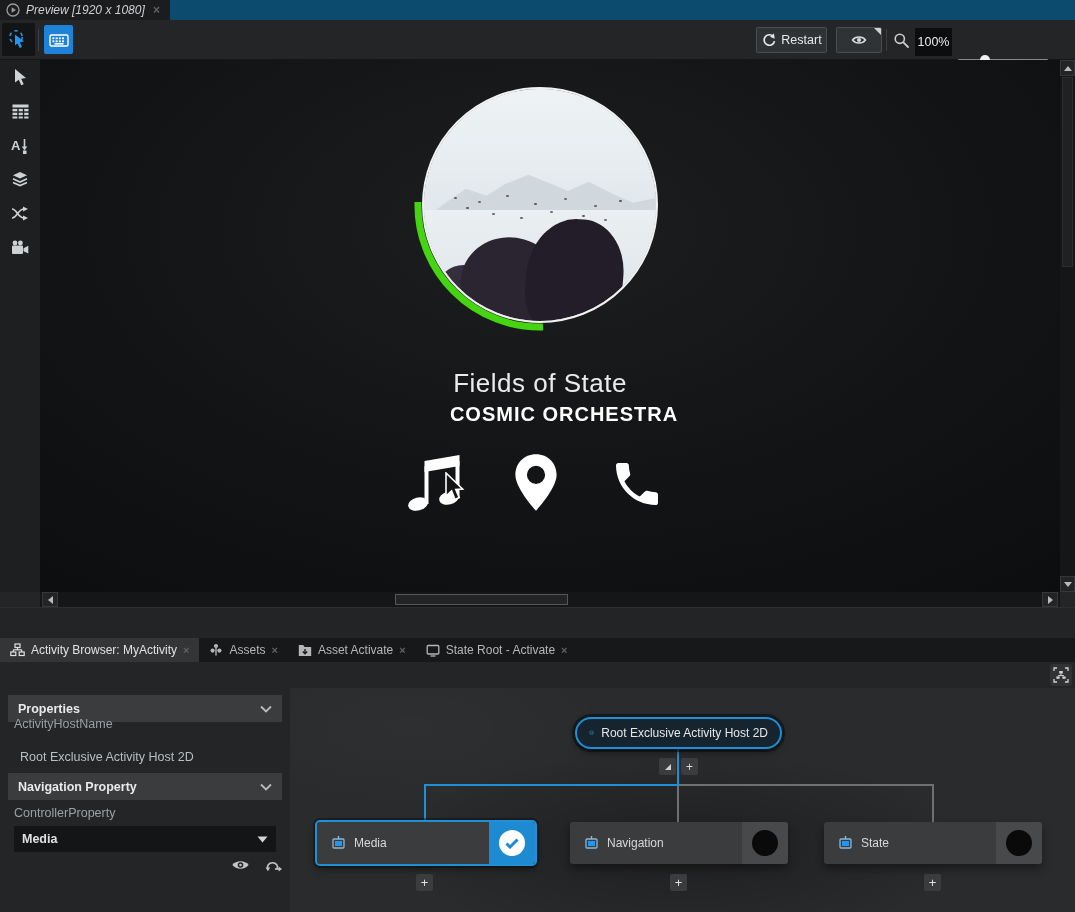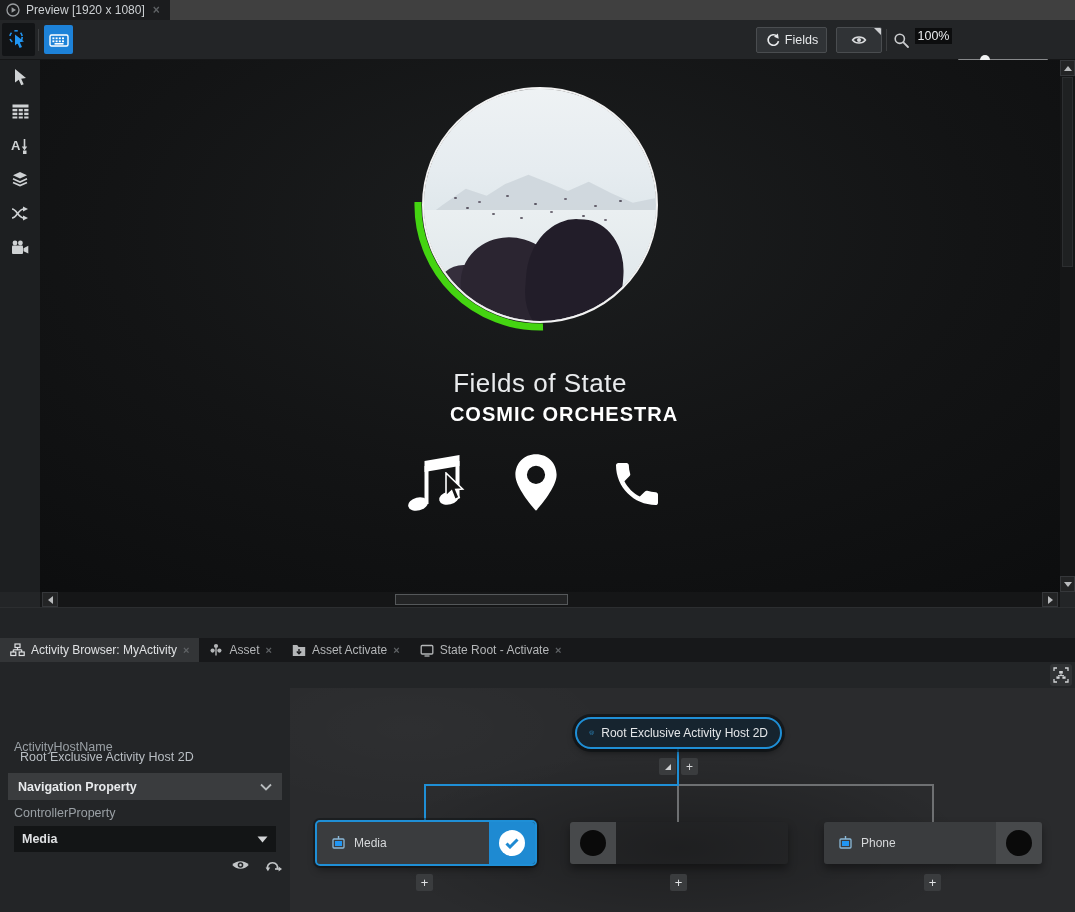--- a/index.html
+++ b/index.html
@@ -1,38 +1,38 @@
 <!DOCTYPE html>
 <html><head>
 <meta charset="utf-8">
 <style>
   * { margin:0; padding:0; box-sizing:border-box; }
   html,body { background:#000; }
   body { font-family:"Liberation Sans", sans-serif; }
   .app { position:relative; width:1075px; height:912px; background:#232527; overflow:hidden; }
 
   
-  .tabbar-top { position:absolute; left:0; top:0; width:1075px; height:20px; background:#404040; }
+  .tabbar-top { position:absolute; left:0; top:0; width:1075px; height:20px; background:#0c4a6e;font-style:italic; }
   .tab-top { position:absolute; left:0; top:0; height:20px; width:170px; background:#1b1c1e;
              display:flex; align-items:center; gap:6px; padding:0 6px; }
   .tab-top .ticon { width:14px; height:14px; flex:0 0 auto; }
   .tab-top .tlabel { font-size:12px; color:#cdd0d3; white-space:nowrap; }
   .tclose { color:#5f6265; font-size:12px; font-weight:bold; margin-left:2px; cursor:default; }
 
   
   .toolbar { position:absolute; left:0; top:20px; width:1075px; height:40px; background:#232527; border-bottom:1px solid #151617; }
   .tb-btn { position:absolute; border-radius:2px; display:flex; align-items:center; justify-content:center; }
   .btn-pointer { left:2px; top:3px; width:33px; height:33px; background:#121416; }
   .btn-keyboard { left:44px; top:5px; width:29px; height:29px; background:#1d82d8; }
   .vdiv { position:absolute; width:1px; height:22px; background:#3c3e40; top:9px; }
   .btn-restart { left:756px; top:7px; width:71px; height:26px; background:#303336; border:1px solid #4a4d50; gap:5px; }
   .btn-restart span { font-size:12.5px; color:#e6e8ea; }
   .btn-eye { left:836px; top:7px; width:46px; height:26px; background:#303336; border:1px solid #4a4d50; overflow:hidden; }
   .eye-corner { position:absolute; right:0; top:0; width:0; height:0; border-top:7px solid #cfd1d3; border-left:7px solid transparent; }
-  .zoom-val { position:absolute; left:915px; top:8px; width:37px; height:16px; background:#0c0d0e; color:#e8eaec;
+  .zoom-val { position:absolute; left:915px; top:8px; width:37px; height:28px; background:#0c0d0e; color:#e8eaec;
               font-size:12.5px; display:flex; align-items:center; justify-content:center; }
   .slider { position:absolute; left:958px; top:39px; width:90px; height:2px; background:#87898b; border-radius:1px; }
   .slider-thumb { position:absolute; left:22px; top:-4px; width:10px; height:10px; border-radius:50%; background:#f2f3f4; }
   .mag { position:absolute; left:893px; top:12px; }
 
   
   .toolstrip { position:absolute; left:0; top:60px; width:40px; height:532px; background:#1d1f21; }
   .ts-item { position:absolute; left:0; width:40px; height:34px; display:flex; align-items:center; justify-content:center; color:#cfd2d4; }
 
   
@@ -163,21 +163,21 @@
           <rect x="13" y="9.4" width="2" height="1.8" fill="#fff"></rect>
         <rect x="5.5" y="12" width="9" height="1.6" fill="#fff"></rect>
       </svg>
     </div>
 
     <div class="tb-btn btn-restart">
       <svg width="15" height="15" viewBox="0 0 16 16">
         <path d="M13 3.6 A5.6 5.6 0 1 0 14.4 8.6" fill="none" stroke="#e8eaec" stroke-width="1.8"></path>
         <polygon points="13.8,0.4 14.6,6 9.6,4" fill="#e8eaec"></polygon>
       </svg>
-      <span>Fields</span>
+      <span>Restart</span>
     </div>
 
     <div class="tb-btn btn-eye">
       <svg width="18" height="14" viewBox="0 0 16 14">
         <path d="M1.5 7 C4.5 3 11.5 3 14.5 7 C11.5 11 4.5 11 1.5 7 Z" fill="none" stroke="#d9dbdd" stroke-width="1.4"></path>
         <circle cx="8" cy="7" r="2" fill="#d9dbdd"></circle>
       </svg>
       <div class="eye-corner"></div>
     </div>
 
@@ -332,21 +332,21 @@
       <span>Activity Browser: MyActivity</span>
       <span class="bclose">×</span>
     </div>
     <div class="btab">
       <svg width="14" height="14" viewBox="0 0 14 14">
         <circle cx="7" cy="3" r="2.1" fill="#b4b6b8"></circle>
         <circle cx="3.6" cy="7.6" r="2.1" fill="#b4b6b8"></circle>
         <circle cx="10.4" cy="7.6" r="2.1" fill="#b4b6b8"></circle>
         <line x1="7" y1="4.5" x2="7" y2="12.5" stroke="#b4b6b8" stroke-width="1.4"></line>
       </svg>
-      <span>Asset</span>
+      <span>Assets</span>
       <span class="bclose">×</span>
     </div>
     <div class="btab">
       <svg width="14" height="13" viewBox="0 0 14 13">
         <path d="M0.8 1 h4.4 l1.4 2 H13.2 v9 H0.8 Z" fill="#b4b6b8"></path>
         <g stroke="#17181a" stroke-width="1.4" fill="none">
           <line x1="7" y1="5" x2="7" y2="9.5"></line>
             <polyline points="4.8,7.6 7,9.8 9.2,7.6"></polyline>
         </g>
       </svg>
@@ -375,21 +375,27 @@
         </g>
         <rect x="6.2" y="4" width="3.6" height="2.6" fill="#cfd2d4"></rect>
         <line x1="8" y1="6.6" x2="8" y2="8.6" stroke="#cfd2d4" stroke-width="1"></line>
         <line x1="5" y1="8.6" x2="11" y2="8.6" stroke="#cfd2d4" stroke-width="1"></line>
         <rect x="3.4" y="9.4" width="3.2" height="2.4" fill="#cfd2d4"></rect>
         <rect x="9.4" y="9.4" width="3.2" height="2.4" fill="#cfd2d4"></rect>
       </svg>
     </div>
 
     <div class="props">
-      <div class="plabel" style="left:14px; top:52px">ActivityHostName</div>
+      <div class="sec-header" style="top:7px">
+        <span>Properties</span>
+        <svg width="12" height="8" viewBox="0 0 12 8">
+          <polyline points="1,1.5 6,6.5 11,1.5" fill="none" stroke="#b8bcbe" stroke-width="1.8"></polyline>
+        </svg>
+      </div>
+      <div class="plabel" style="left:14px; top:29px">ActivityHostName</div>
       <div class="pvalue" style="left:20px; top:62px">Root Exclusive Activity Host 2D</div>
 
       <div class="sec-header" style="top:85px">
         <span>Navigation Property</span>
         <svg width="12" height="8" viewBox="0 0 12 8">
           <polyline points="1,1.5 6,6.5 11,1.5" fill="none" stroke="#b8bcbe" stroke-width="1.8"></polyline>
         </svg>
       </div>
       <div class="plabel" style="left:14px; top:118px">ControllerProperty</div>
 
@@ -452,34 +458,42 @@
           <div class="check-dot">
             <svg width="14" height="11" viewBox="0 0 14 11">
                 <polyline points="1.5,5.5 5,9 12.5,1.5" fill="none" stroke="#1e8ad2" stroke-width="3"></polyline>
               </svg>
           </div>
         </div>
       </div>
       <div class="add-btn" style="left:126px">+</div>
 
       <div class="child-node" style="left:280px">
+        <div class="child-main">
+          <svg width="15" height="14" viewBox="0 0 15 14">
+            <line x1="7.5" y1="0" x2="7.5" y2="3" stroke="#8ab8d8" stroke-width="1.4"></line>
+            <rect x="2" y="3" width="11" height="9" rx="1" fill="none" stroke="#8ab8d8" stroke-width="1.3"></rect>
+            <rect x="4" y="5" width="7" height="5" fill="#2196f3"></rect>
+          </svg>
+          <span>Navigation</span>
+        </div>
         <div class="child-state state-idle">
           <div class="black-dot"></div>
         </div>
       </div>
       <div class="add-btn" style="left:380px">+</div>
 
       <div class="child-node" style="left:534px">
         <div class="child-main">
           <svg width="15" height="14" viewBox="0 0 15 14">
             <line x1="7.5" y1="0" x2="7.5" y2="3" stroke="#8ab8d8" stroke-width="1.4"></line>
             <rect x="2" y="3" width="11" height="9" rx="1" fill="none" stroke="#8ab8d8" stroke-width="1.3"></rect>
             <rect x="4" y="5" width="7" height="5" fill="#2196f3"></rect>
           </svg>
-          <span>Phone</span>
+          <span>State</span>
         </div>
         <div class="child-state state-idle">
           <div class="black-dot"></div>
         </div>
       </div>
       <div class="add-btn" style="left:634px">+</div>
 
     </div>
   </div>
 

